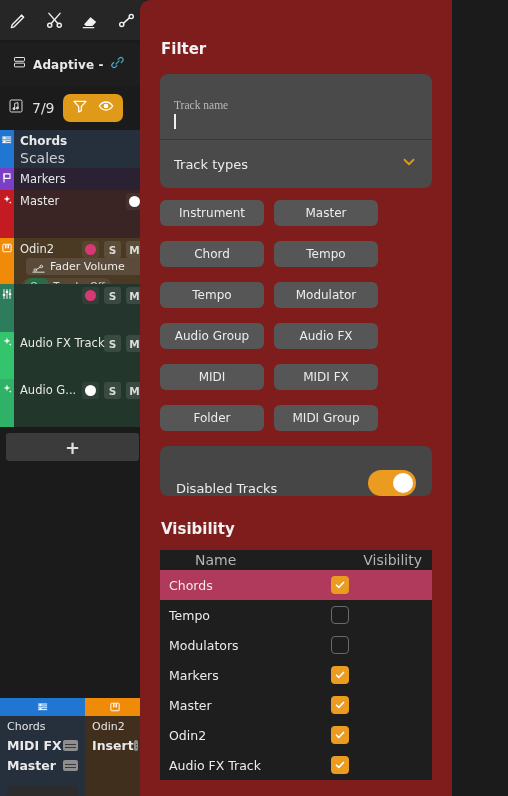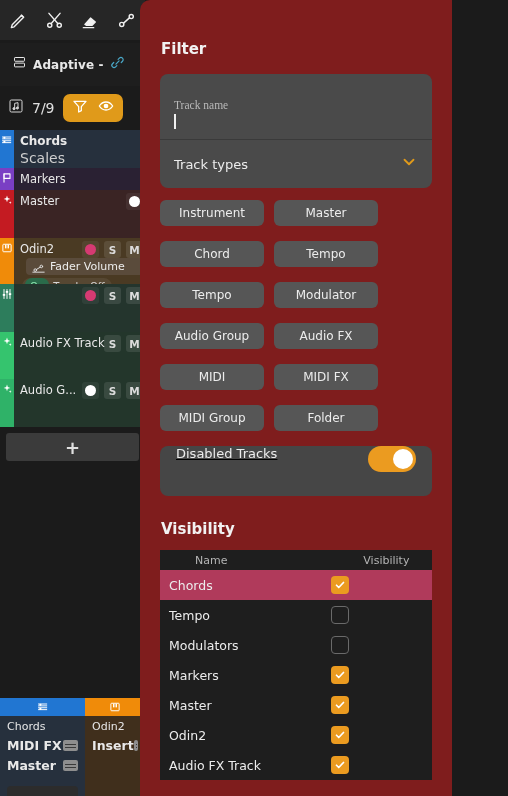--- a/index.html
+++ b/index.html
@@ -101,32 +101,32 @@
   .field-div { height: 1px; background: #3a3a3a; }
   .select-row { padding: 13px 14px 13px 14px; display: flex; align-items: center; justify-content: space-between; }
   .select-lbl { color: #ececec; font-size: 13px; }
   .chev { color: #e09a1a; }
 
   .chips { margin: 12px 20px 0 20px; display: flex; flex-wrap: wrap; gap: 15px 10px; }
   .chip { width: 104px; height: 26px; background: #565656; border-radius: 6px;
           color: #ececec; font-size: 12px; display: flex; align-items: center; justify-content: center; }
 
   .toggle-card { margin: 15px 20px 0 20px; background: #464646; border-radius: 8px;
-                 height: 50px; display: flex; align-items: flex-start; justify-content: space-between;
-                 padding: 0 16px; text-decoration: underline; }
+                 height: 50px; display: flex; align-items: flex-end; justify-content: space-between;
+                 padding: 0 16px; }
   .toggle-lbl { color: #ececec; font-size: 13px; }
   .switch { width: 48px; height: 26px; border-radius: 13px; background: #eb9b20; position: relative; }
   .switch i { position: absolute; right: 3px; top: 3px; width: 20px; height: 20px;
               border-radius: 50%; background: #fff; display: block; }
 
   .vis-title { color: #f2f2f2; font-size: 15px; font-weight: bold; padding: 24px 0 0 21px; }
 
   .vis-table { margin: 12px 20px 0 20px; background: #1e1e1e; }
   .vis-head { display: flex; height: 20px; align-items: center; }
-  .vis-head div { color: #b4b4b4; font-size: 11px; padding-left: 35px; }
+  .vis-head div { color: #b4b4b4; font-size: 14px; padding-left: 35px; }
   .col-name { width: 200px; padding-left: 9px; }
   .col-vis { width: 120px; }
   .vis-row { display: flex; height: 30px; align-items: center; }
   .vis-row.sel { background: #b03a5b; }
   .vis-row .col-name { color: #ececec; font-size: 12.5px; }
   .cbox { width: 18px; height: 18px; border-radius: 4px; background: #eb9b20;
           display: flex; align-items: center; justify-content: center; }
   .cbox.off { background: transparent; border: 1.5px solid #6a6a6a; }
   .cbox svg { width: 12px; height: 12px; }
 </style>
@@ -401,22 +401,22 @@
         <div class="chip">Instrument</div>
         <div class="chip">Master</div>
         <div class="chip">Chord</div>
         <div class="chip">Tempo</div>
         <div class="chip">Tempo</div>
         <div class="chip">Modulator</div>
         <div class="chip">Audio Group</div>
         <div class="chip">Audio FX</div>
         <div class="chip">MIDI</div>
         <div class="chip">MIDI FX</div>
+        <div class="chip">Folder</div>
         <div class="chip">MIDI Group</div>
-        <div class="chip">Folder</div>
       </div>
 
     <div class="toggle-card">
       <span class="toggle-lbl">Disabled Tracks</span>
       <span class="switch">
           <i></i>
         </span>
     </div>
 
     <div class="vis-title">Visibility</div>

